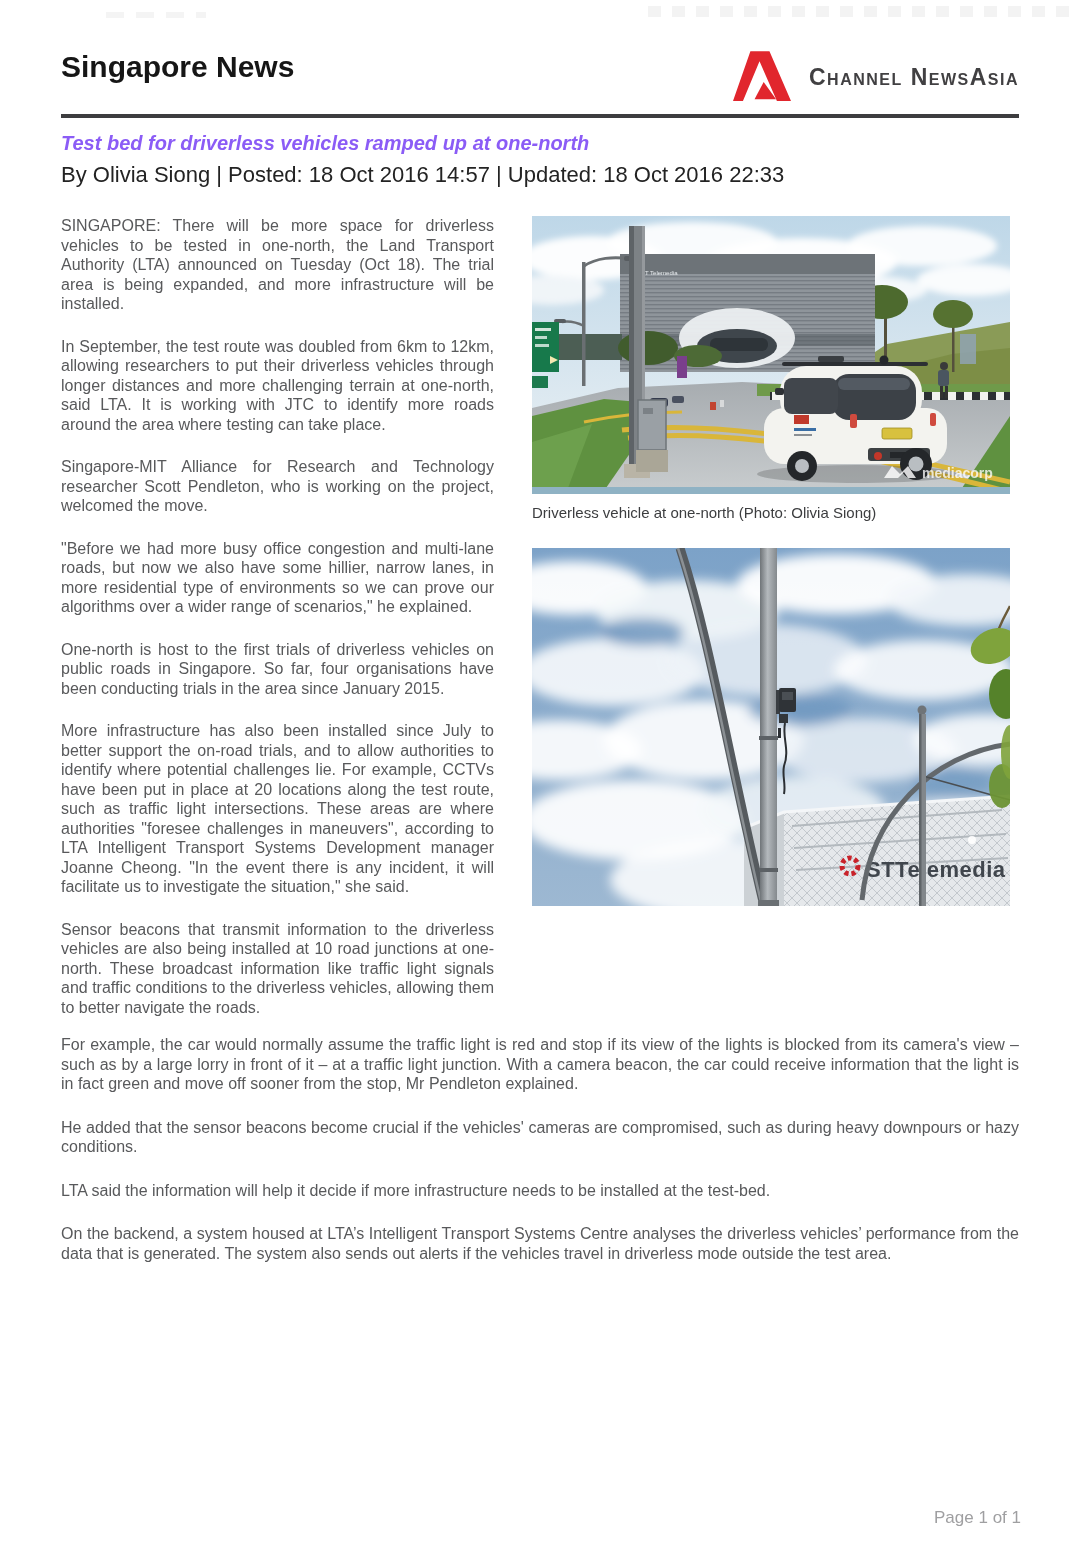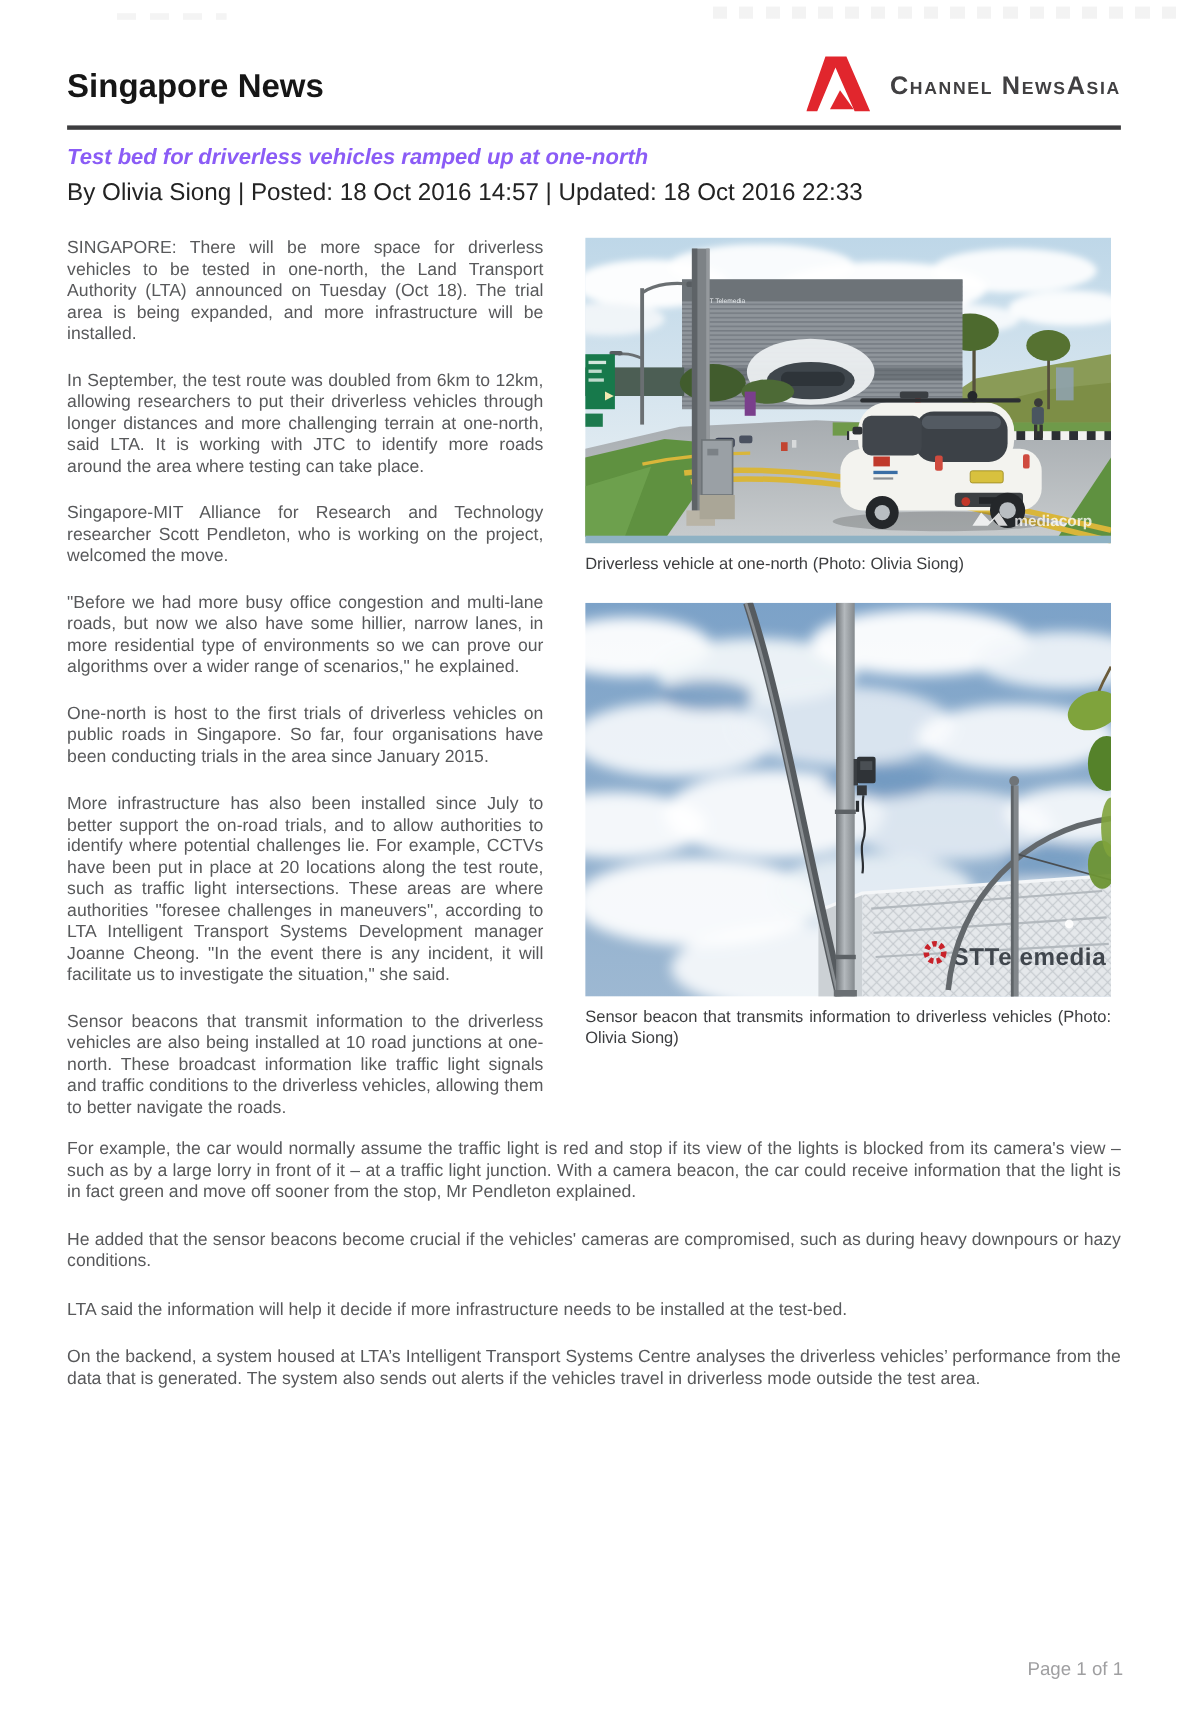--- a/index.html
+++ b/index.html
@@ -15,21 +15,21 @@
     background:repeating-linear-gradient(90deg,#f3f3f3 0 13px, transparent 13px 24px);
   }
   .artifact-smudge {
     position:absolute; top:12px; left:106px; width:100px; height:6px;
     background:repeating-linear-gradient(90deg,#f4f4f4 0 18px, transparent 18px 30px);
   }
 
   .inner { padding:0 61px; }
 
   
-  .masthead { display:flex; align-items:center; justify-content:space-between; margin-top:50px; }
+  .masthead { display:flex; align-items:flex-start; justify-content:space-between; margin-top:50px; }
   .section-title { font-size:30px; font-weight:bold; color:#161616; letter-spacing:0; line-height:1.1; }
   .brand { display:flex; align-items:center; gap:18px; padding-bottom:2px; }
   .brand-logo { width:58px; height:54px; flex:0 0 auto; }
   .brand-name {
     font-size:23px; font-weight:bold; color:#414042;
     font-variant:small-caps; letter-spacing:1.5px; white-space:nowrap;
   }
   .rule { height:4px; background:#3d3d3f; margin-top:8px; }
 
   
@@ -347,21 +347,20 @@
             <g>
               <rect x="244" y="142" width="4" height="24" fill="#3a3e42"></rect>
               <rect x="247" y="140" width="17" height="24" rx="2" fill="#2f3337"></rect>
               <rect x="250" y="144" width="11" height="8" fill="#4a4f54"></rect>
               <rect x="247" y="166" width="9" height="9" fill="#33373b"></rect>
               <path d="M 253,175 C 250,190 258,202 252,218 C 250,228 254,236 252,246" stroke="#2b2f33" stroke-width="2" fill="none"></path>
               <rect x="246" y="180" width="3" height="10" fill="#2b2f33"></rect>
             </g>
           </svg>
         </div>
-        <div class="caption">Sensor beacon that transmits information to driverless vehicles (Photo: Olivia Siong)</div>
       </div>
     </div>
 
     <div class="bottom">
       <p>For example, the car would normally assume the traffic light is red and stop if its view of the lights is blocked from its camera's view – such as by a large lorry in front of it – at a traffic light junction. With a camera beacon, the car could receive information that the light is in fact green and move off sooner from the stop, Mr Pendleton explained.</p>
       <p>He added that the sensor beacons become crucial if the vehicles' cameras are compromised, such as during heavy downpours or hazy conditions.</p>
       <p>LTA said the information will help it decide if more infrastructure needs to be installed at the test-bed.</p>
       <p>On the backend, a system housed at LTA’s Intelligent Transport Systems Centre analyses the driverless vehicles’ performance from the data that is generated. The system also sends out alerts if the vehicles travel in driverless mode outside the test area.</p>
     </div>
   </div>

